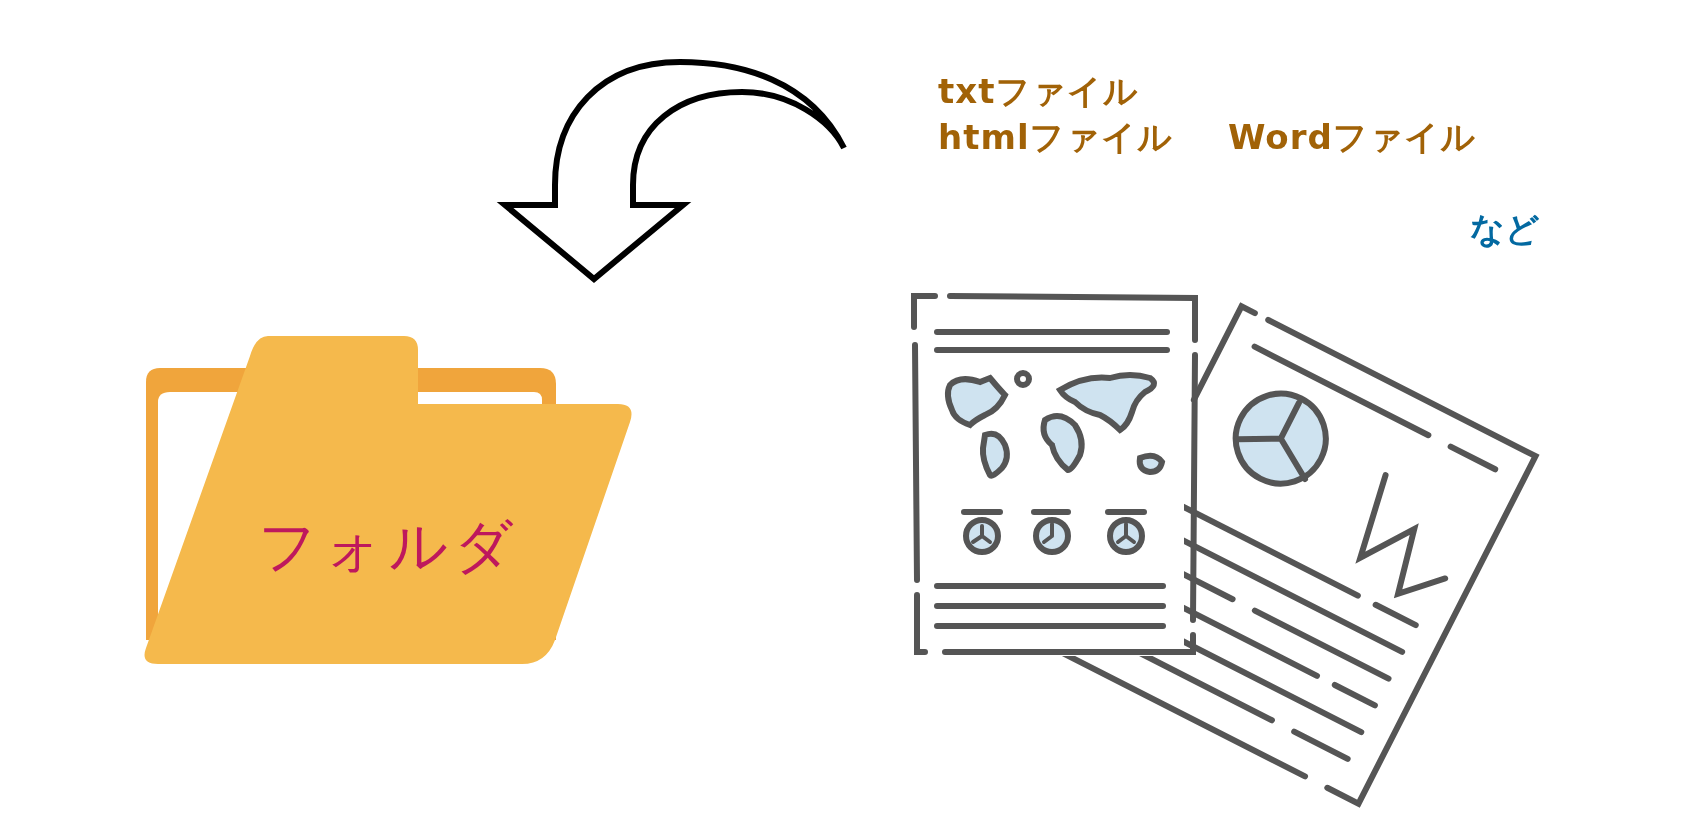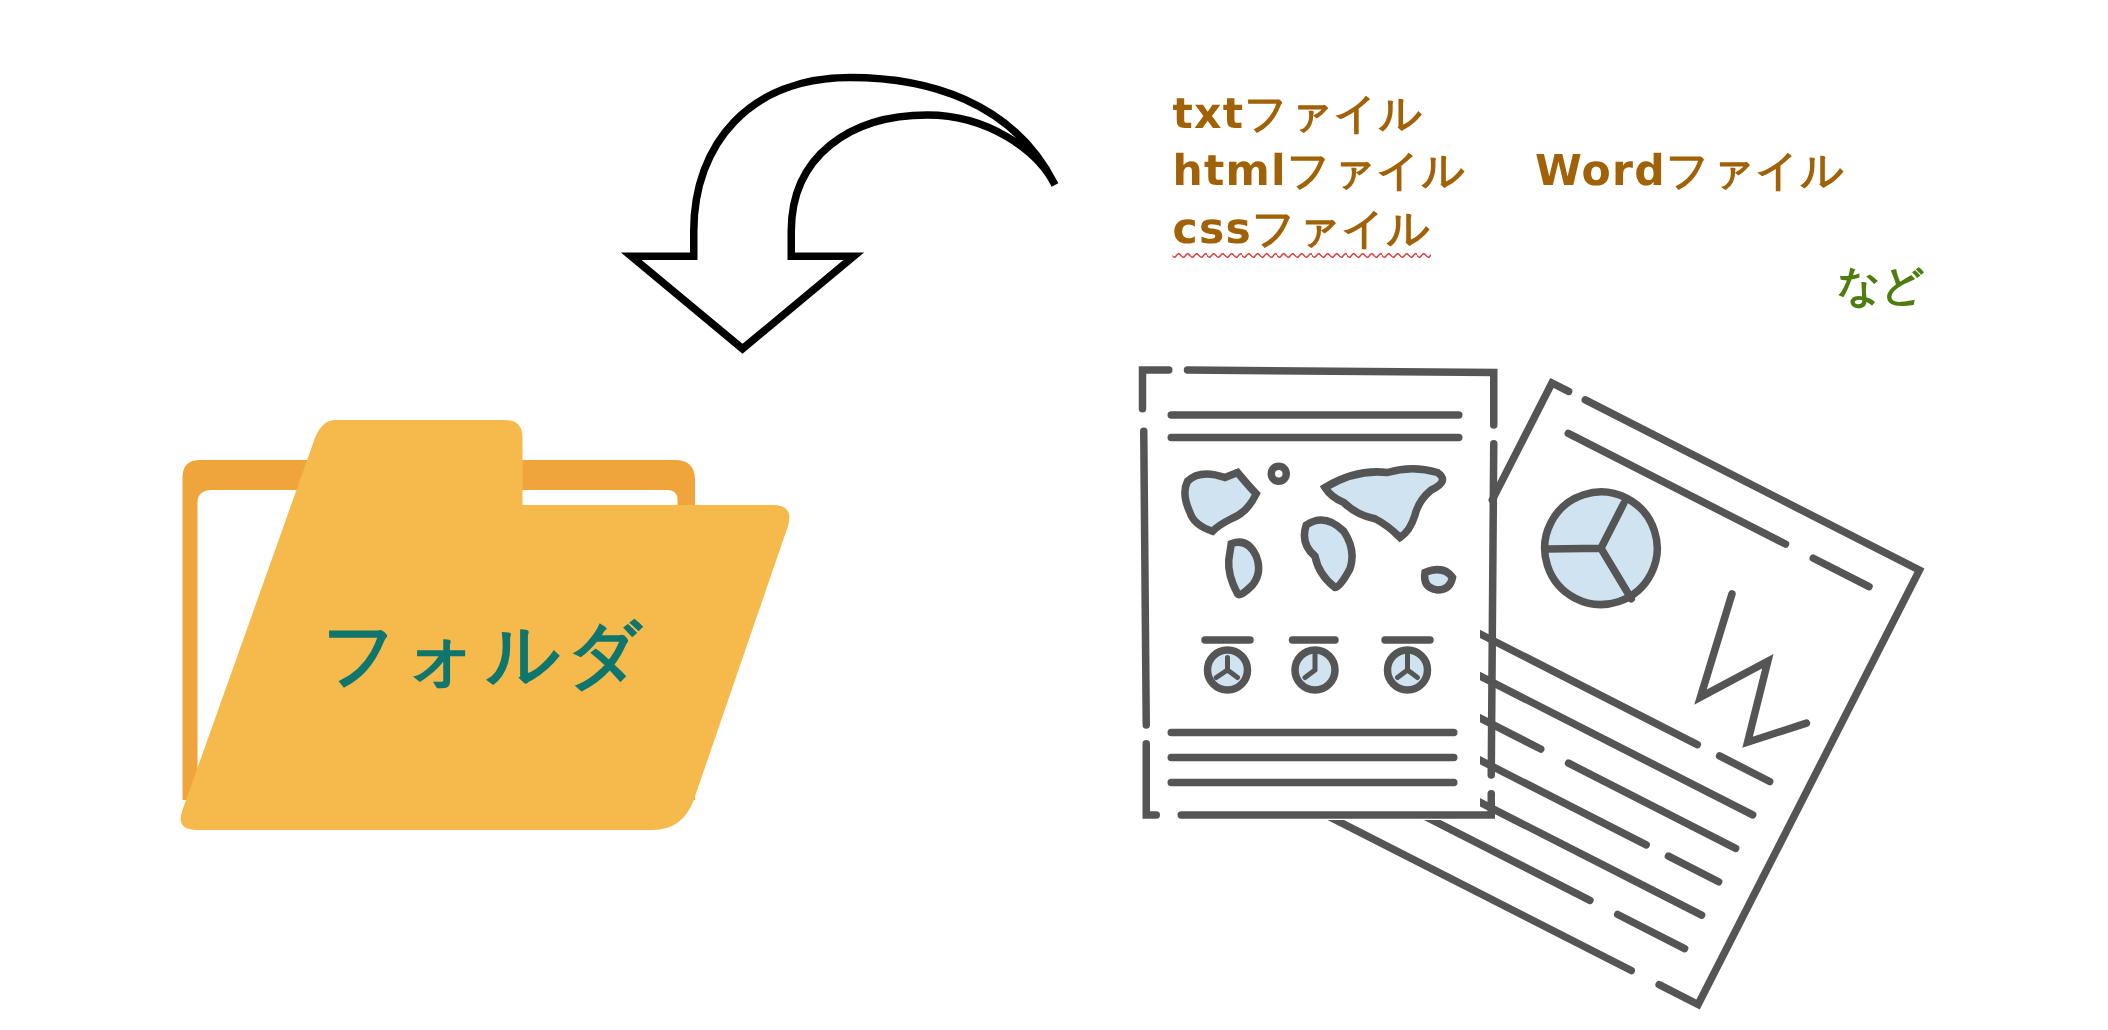--- a/index.html
+++ b/index.html
@@ -40,30 +40,30 @@
       text-decoration-thickness: 1px;
       text-underline-offset: 8px;
     }
     .etc {
       position: absolute;
       left: 1470px;
       top: 206px;
       font-weight: bold;
       font-size: 34px;
       line-height: 46px;
-      color: #4d7c0f;
+      color: #0369a1;
     }
     .folder-label {
       position: absolute;
       left: 258px;
-      top: 485px;
-      font-weight: bold;
+      top: 508px;
+      font-weight: normal;
       font-size: 58px;
       letter-spacing: 6px;
-      color: #0f766e;
+      color: #be185d;
       white-space: nowrap;
     }
     svg { position: absolute; left: 0; top: 0; }
   </style>
 </head>
 <body>
 
 <div class="canvas">
 
   <svg width="1686" height="824">
@@ -96,21 +96,20 @@
   </svg>
   <div class="folder-label">フォルダ</div>
 
   <div class="file-list">
     <span class="cell">txtファイル</span>
     <span class="cell"></span>
     <span class="cell"></span>
     <span class="cell">htmlファイル</span>
     <span class="cell">Wordファイル</span>
     <span class="cell"></span>
-    <span class="cell"><span class="spell">cssファイル</span></span>
     <span class="cell"></span>
   </div>
   <div class="etc">など</div>
 
   <svg width="1686" height="824">
     <g transform="translate(1300 555) rotate(27)" stroke="#555555" stroke-width="6" stroke-linecap="round" fill="none">
       <rect x="-165" y="-195" width="330" height="390" fill="#ffffff" stroke="none"></rect>
 
       <path d="M -135 -195 L 165 -195 L 165 195 L 130 195"></path>
       <path d="M 105 195 L -165 195 L -165 -60"></path>

